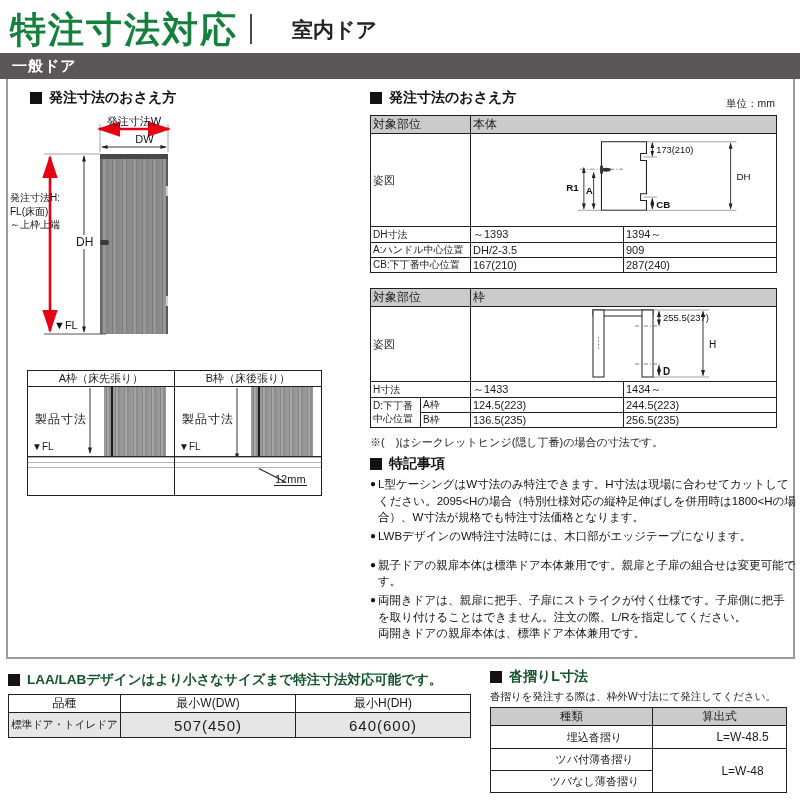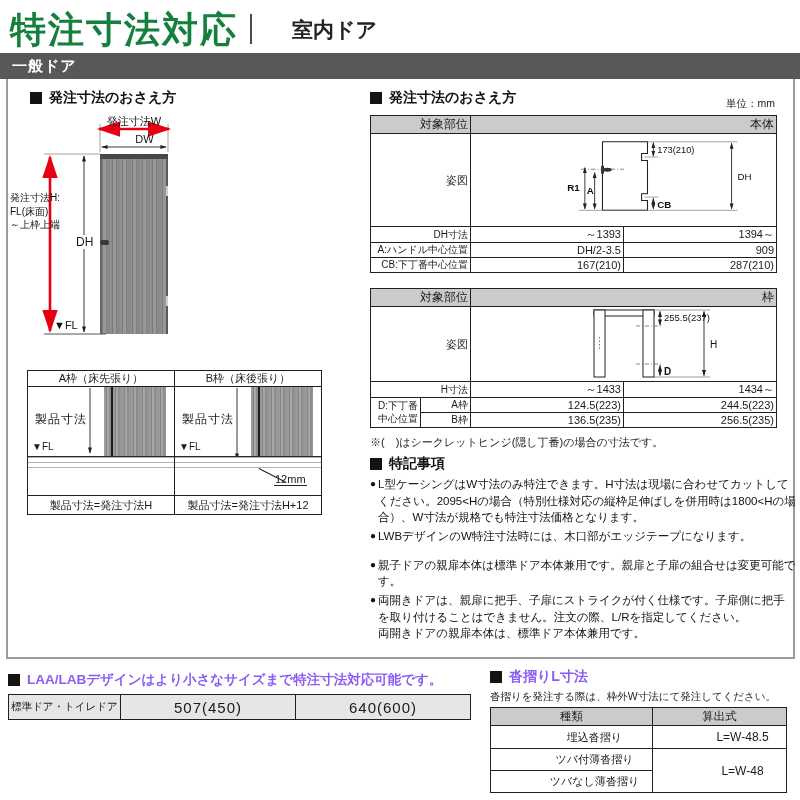--- a/index.html
+++ b/index.html
@@ -44,35 +44,35 @@
   .abarr{position:absolute;left:0;top:0;}
   .plabel{position:absolute;left:7px;top:24px;font-size:12px;letter-spacing:1px;}
   .fllabel{position:absolute;left:4px;top:54px;font-size:10px;}
   .hatch{position:absolute;left:0;right:0;top:69px;height:15px;border-top:1.5px solid #2a2a2a;
          background:repeating-linear-gradient(180deg,#b3b3b3 0 1px,#fff 1px 5px);}
   .gline{position:absolute;left:84px;top:81px;width:30px;border-top:1.2px solid #222;transform:rotate(27deg);transform-origin:left top;}
   .glab{position:absolute;left:99px;top:86px;font-size:11px;border-bottom:1.2px solid #222;padding:0 1px;}
   
   .unit{position:absolute;right:18px;top:18px;font-size:10.5px;color:#222;}
   .ptab{position:absolute;border-collapse:collapse;table-layout:fixed;width:406px;border:1.5px solid #1f1f1f;}
-  .ptab th,.ptab td{border:1px solid #1f1f1f;padding:0 2px;text-align:right;}
+  .ptab th,.ptab td{border:1px solid #1f1f1f;padding:0 2px;text-align:left;}
   .ptab th{background:#cbcbcb;font-size:12px;font-weight:normal;height:16px;}
   .ptab td{font-size:11px;height:13px;}
   .ptab td.lbl{font-size:10px;}
   .ptab td.fig{height:90px;padding:0;}
   .ptab td.figlab{font-size:11px;}
   .ptab td.dlbl{font-size:10px;white-space:pre-line;line-height:1.25;}
   .note{position:absolute;font-size:11px;color:#222;}
   .bullets{position:absolute;left:362px;top:397px;width:426px;font-size:11.5px;line-height:1.45;color:#111;}
   .bullets .bi{display:flex;margin-bottom:2px;}
   .bullets .bi.gap{margin-top:12px;}
   .bullets .mk{flex:0 0 auto;margin-right:2px;font-size:10px;line-height:1.65;}
   .bullets .bt{white-space:pre-line;}
   
-  .h2b{position:absolute;display:flex;align-items:center;font-weight:bold;color:#8b5cf6;}
+  .h2b{position:absolute;display:flex;align-items:center;font-weight:bold;color:#14532d;}
   .mint{position:absolute;left:8px;top:694px;border-collapse:collapse;table-layout:fixed;width:462px;border:1.5px solid #1f1f1f;}
   .mint th,.mint td{border:1px solid #1f1f1f;text-align:center;padding:0;}
   .mint th{height:17px;font-size:12px;font-weight:normal;background:#fff;}
   .mint td{height:24px;background:#e6e6e6;}
   .mint td.sm{font-size:10.5px;}
   .mint td.bg{font-size:15px;letter-spacing:1px;}
   .thrt{position:absolute;left:490px;top:707px;border-collapse:collapse;table-layout:fixed;width:296px;border:1.5px solid #1f1f1f;}
   .thrt th,.thrt td{border:1px solid #1f1f1f;text-align:center;padding:0;}
   .thrt th{height:17px;background:#cbcbcb;font-size:11.5px;font-weight:normal;}
   .thrt td{height:21px;font-size:11px;padding-left:46px;}
@@ -176,24 +176,20 @@
               <line x1="62" y1="1" x2="62" y2="72" stroke="#222" stroke-width="0.9" marker-end="url(#ma2)"></line>
             </svg>
             <div class="plabel">製品寸法</div>
             <div class="fllabel">▼FL</div>
             <div class="hatch"></div>
             <div class="gline"></div>
             <div class="glab">12mm</div>
           </div>
         </td>
       </tr>
-      <tr>
-        <td class="cap">製品寸法=発注寸法H</td>
-        <td class="cap">製品寸法=発注寸法H+12</td>
-      </tr>
     </tbody>
       </table>
 
     <div class="h2" style="left:362px;top:10px;">
       <span class="sq"></span>
       <span>発注寸法のおさえ方</span>
     </div>
     <div class="unit">単位：mm</div>
 
     <table class="ptab" style="left:362px;top:36px;">
@@ -243,21 +239,21 @@
         <td>1394～</td>
       </tr>
       <tr>
         <td class="lbl">A:ハンドル中心位置</td>
         <td>DH/2-3.5</td>
         <td>909</td>
       </tr>
       <tr>
         <td class="lbl">CB:下丁番中心位置</td>
         <td>167(210)</td>
-        <td>287(210)</td>
+        <td>287(240)</td>
       </tr>
     </tbody>
       </table>
 
     <table class="ptab" style="left:362px;top:209px;">
       <colgroup>
           <col style="width:50px">
           <col style="width:50px">
           <col style="width:153px">
           <col style="width:153px">
@@ -343,20 +339,25 @@
     <span class="sq"></span>
     <span>LAA/LABデザインはより小さなサイズまで特注寸法対応可能です。</span>
   </div>
   <table class="mint">
     <colgroup>
         <col style="width:112px">
         <col style="width:175px">
         <col style="width:175px">
       </colgroup>
     <tbody>
+        <tr>
+      <th>品種</th>
+      <th>最小W(DW)</th>
+      <th>最小H(DH)</th>
+    </tr>
     <tr>
       <td class="sm">標準ドア・トイレドア</td>
       <td class="bg">507(450)</td>
       <td class="bg">640(600)</td>
     </tr>
   </tbody>
     </table>
 
   <div class="h2b" style="left:490px;top:668px;font-size:14px;">
     <span class="sq"></span>

